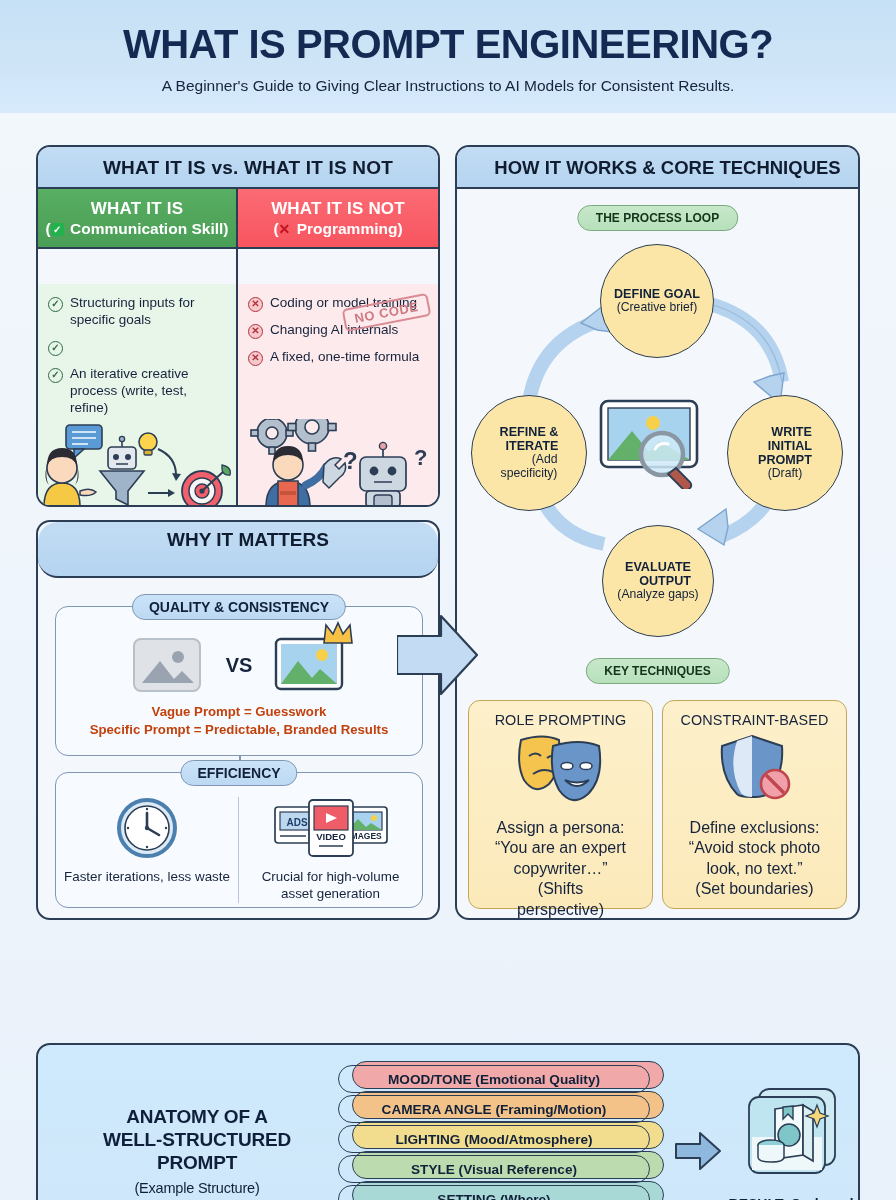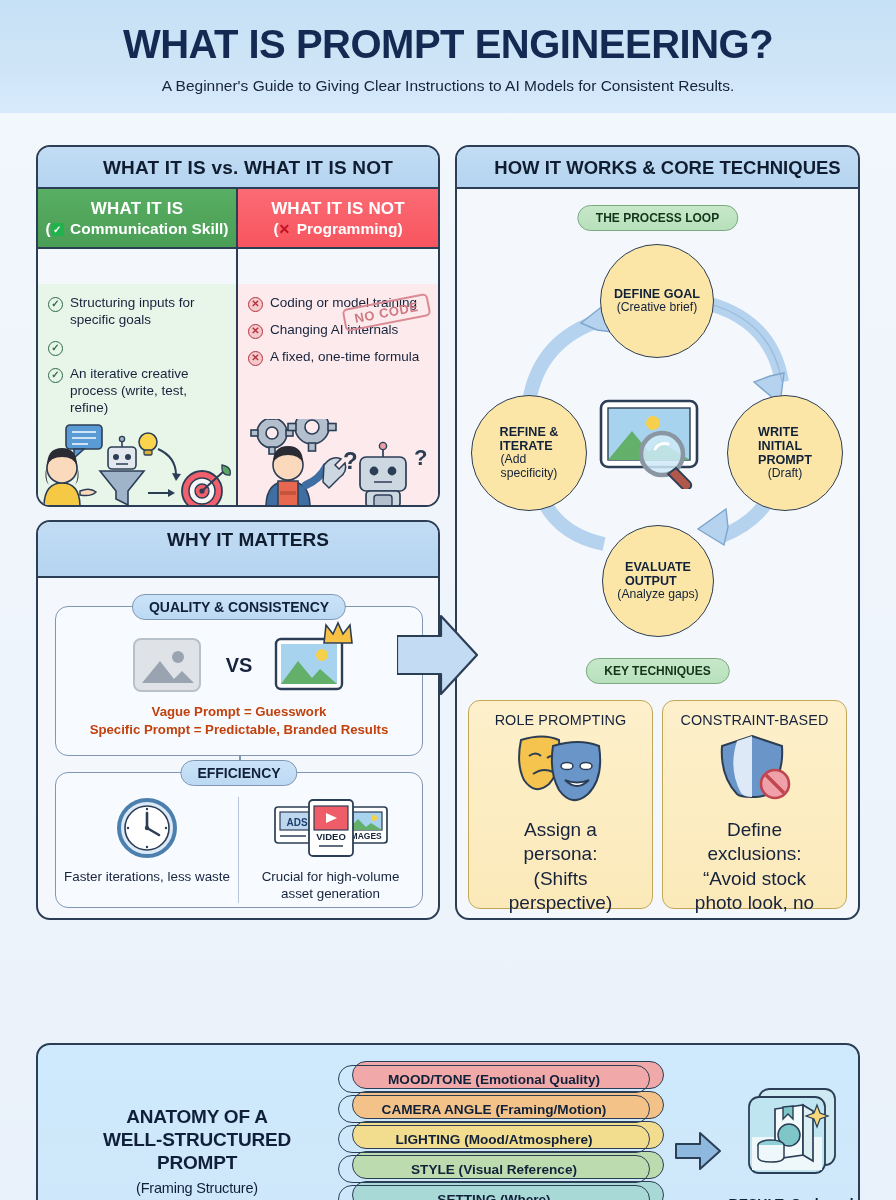--- a/index.html
+++ b/index.html
@@ -69,21 +69,21 @@
   .cmp-item { display:flex; gap:7px; margin-bottom:10px; }
   .bullet-ic { flex:0 0 auto; width:15px; height:15px; border-radius:50%; border:1.6px solid #2f6b46;
                color:#2f6b46; font-size:10px; line-height:12px; text-align:center; margin-top:2px; font-weight:700;}
   .bullet-ic.bad { border-color:#b3323d; color:#b3323d; background:#f6c9cd; }
   .cmp-item span.txt { font-size: 13.5px; line-height: 1.25; color:#16233c; }
   
   .illus { position:absolute; bottom:0; left:0; right:0; height:88px; }
 
   
   #panel-why { left: 36px; top: 407px; width: 404px; height: 400px; }
-  #panel-why .panel-head { height: 56px; padding-top:7px; font-size: 19px; }
+  #panel-why .panel-head { height: 56px; padding-top:7px; font-size: 19px; border-radius: 20px; }
   #panel-why .panel-head .sm { display:block; font-size:14.5px; font-weight:400; margin-top:2px;}
   .sub-card {
     position:absolute; left: 17px; width: 368px;
     border:1.5px solid #7f97b3; border-radius: 13px; background:#f7fbff;
   }
   .pill {
     position:absolute; left:50%; transform:translateX(-50%); top:-13px;
     background: linear-gradient(180deg,#cbe3f8,#bcd9f3);
     border:1.5px solid #7f97b3; border-radius: 14px;
     font-size: 14px; font-weight:700; color:#12213a; padding: 4px 16px; white-space:nowrap;
@@ -103,32 +103,32 @@
   #panel-how { left: 455px; top: 32px; width: 405px; height: 775px; }
   #panel-how .panel-head { height: 42px; line-height:42px; font-size: 18.5px; }
   .gpill {
     position:absolute; left:50%; transform:translateX(-50%);
     background: linear-gradient(180deg,#c7e8c9,#b7e0bb);
     border:1.5px solid #7aa87f; border-radius:15px;
     font-size:12px; font-weight:800; color:#13331a; padding:5px 18px; white-space:nowrap;
   }
   .node {
     position:absolute; border-radius:50%; background:#fbe6a8; border:1.7px solid #2c3e55;
-    display:flex; flex-direction:column; align-items:center; justify-content:center; text-align:left;
+    display:flex; flex-direction:column; align-items:center; justify-content:center; text-align:right;
     color:#12213a;
   }
   .node .nt { font-size:12.6px; font-weight:800; line-height:1.12; }
   .node .ns { font-size:12.2px; font-weight:400; line-height:1.12; }
   .tech-card {
     position:absolute; border:1.5px solid #c3a758; border-radius:12px;
     background: linear-gradient(180deg,#fdf0cb,#fbe9b9);
     text-align:center; padding-top:11px;
   }
   .tech-card .tt { font-size:14.4px; font-weight:400; color:#16233c; letter-spacing:.1px;}
-  .tech-card .tb { font-size:19px; line-height:1.28; color:#16233c; padding:0 24px; }
+  .tech-card .tb { font-size:16px; line-height:1.28; color:#16233c; padding:0 24px; }
 
   
   #panel-anatomy { left: 36px; top: 930px; width: 824px; height: 222px;
                    background: linear-gradient(180deg,#ceeafc,#cfe6f9); }
   .anat-title { position:absolute; left:30px; top:60px; width:258px; text-align:center;
                 font-size:19px; font-weight:900; color:#10203a; line-height:1.22; letter-spacing:-.2px;}
   .anat-title .sm { display:block; font-size:14.5px; font-weight:400; margin-top:5px; }
   .stack { position:absolute; left:300px; top:12px; width:325px; height:200px;}
   .layer {
     position:absolute; left:0; width:312px; height:28px; border:1.6px solid #2c3e55;
@@ -433,20 +433,21 @@
         <path d="M16 24 q7 -5 12 0" fill="none" stroke="#2c3e55" stroke-width="2"></path>
         <path d="M34 26 q5 -4 9 0" fill="none" stroke="#2c3e55" stroke-width="2"></path>
         <path d="M20 42 q10 -7 20 -2" fill="none" stroke="#2c3e55" stroke-width="2"></path>
         <path d="M40 14 q26 -8 46 0 q5 32 -11 48 q-16 14 -29 -4 q-10 -18 -6 -44 Z" fill="#6a95c8" stroke="#2c3e55" stroke-width="2"></path>
         <ellipse cx="54" cy="34" rx="6" ry="3.6" fill="#ffffff" stroke="#2c3e55" stroke-width="1.5"></ellipse>
         <ellipse cx="73" cy="34" rx="6" ry="3.6" fill="#ffffff" stroke="#2c3e55" stroke-width="1.5"></ellipse>
         <path d="M52 48 q12 12 24 0 q-12 5 -24 0 Z" fill="#ffffff" stroke="#2c3e55" stroke-width="1.8"></path>
       </svg>
       <div class="tb" style="margin-top:12px;">
         <div>Assign a persona:</div>
+        <div>“You are an expert copywriter…”</div>
         <div>(Shifts perspective)</div>
       </div>
     </div>
 
     <div class="tech-card" style="left:205px; top:553px; width:185px; height:209px;">
       <div class="tt">CONSTRAINT-BASED</div>
       <svg width="86" height="70" viewBox="0 0 86 70" style="margin-top:4px;">
         <path d="M40 4 L70 14 q2 30 -15 48 q-3 3 -15 3 q-12 0 -15 -3 q-17 -18 -15 -48 Z" fill="#6a95c8" stroke="#2c3e55" stroke-width="2"></path>
         <path d="M40 4 L25 9 q-9 28 4 52 q3 4 11 4 Z" fill="#dde9f6"></path>
         <circle cx="63" cy="52" r="14" fill="#f0a0a8" stroke="#c0454f" stroke-width="2.6"></circle>
@@ -458,21 +459,21 @@
         <div>(Set boundaries)</div>
       </div>
     </div>
   </div>
 
   <div class="panel" id="panel-anatomy">
     <div class="anat-title">
       <span>ANATOMY OF A</span><br>
       <span>WELL-STRUCTURED</span><br>
       <span>PROMPT</span>
-      <span class="sm">(Framing Structure)</span>
+      <span class="sm">(Example Structure)</span>
     </div>
 
     <div class="stack">
 
       <div style="position:absolute;left:14px;top:4px;width:312px;height:28px;border:1.6px solid #2c3e55;border-radius:14px;background:#f0a8a8;"></div>
       <div style="position:absolute;left:14px;top:34px;width:312px;height:28px;border:1.6px solid #2c3e55;border-radius:14px;background:#f3c289;"></div>
       <div style="position:absolute;left:14px;top:64px;width:312px;height:28px;border:1.6px solid #2c3e55;border-radius:14px;background:#f2dd8f;"></div>
       <div style="position:absolute;left:14px;top:94px;width:312px;height:28px;border:1.6px solid #2c3e55;border-radius:14px;background:#bcdcaf;"></div>
       <div style="position:absolute;left:14px;top:124px;width:312px;height:28px;border:1.6px solid #2c3e55;border-radius:14px;background:#a9d9d7;"></div>
 

